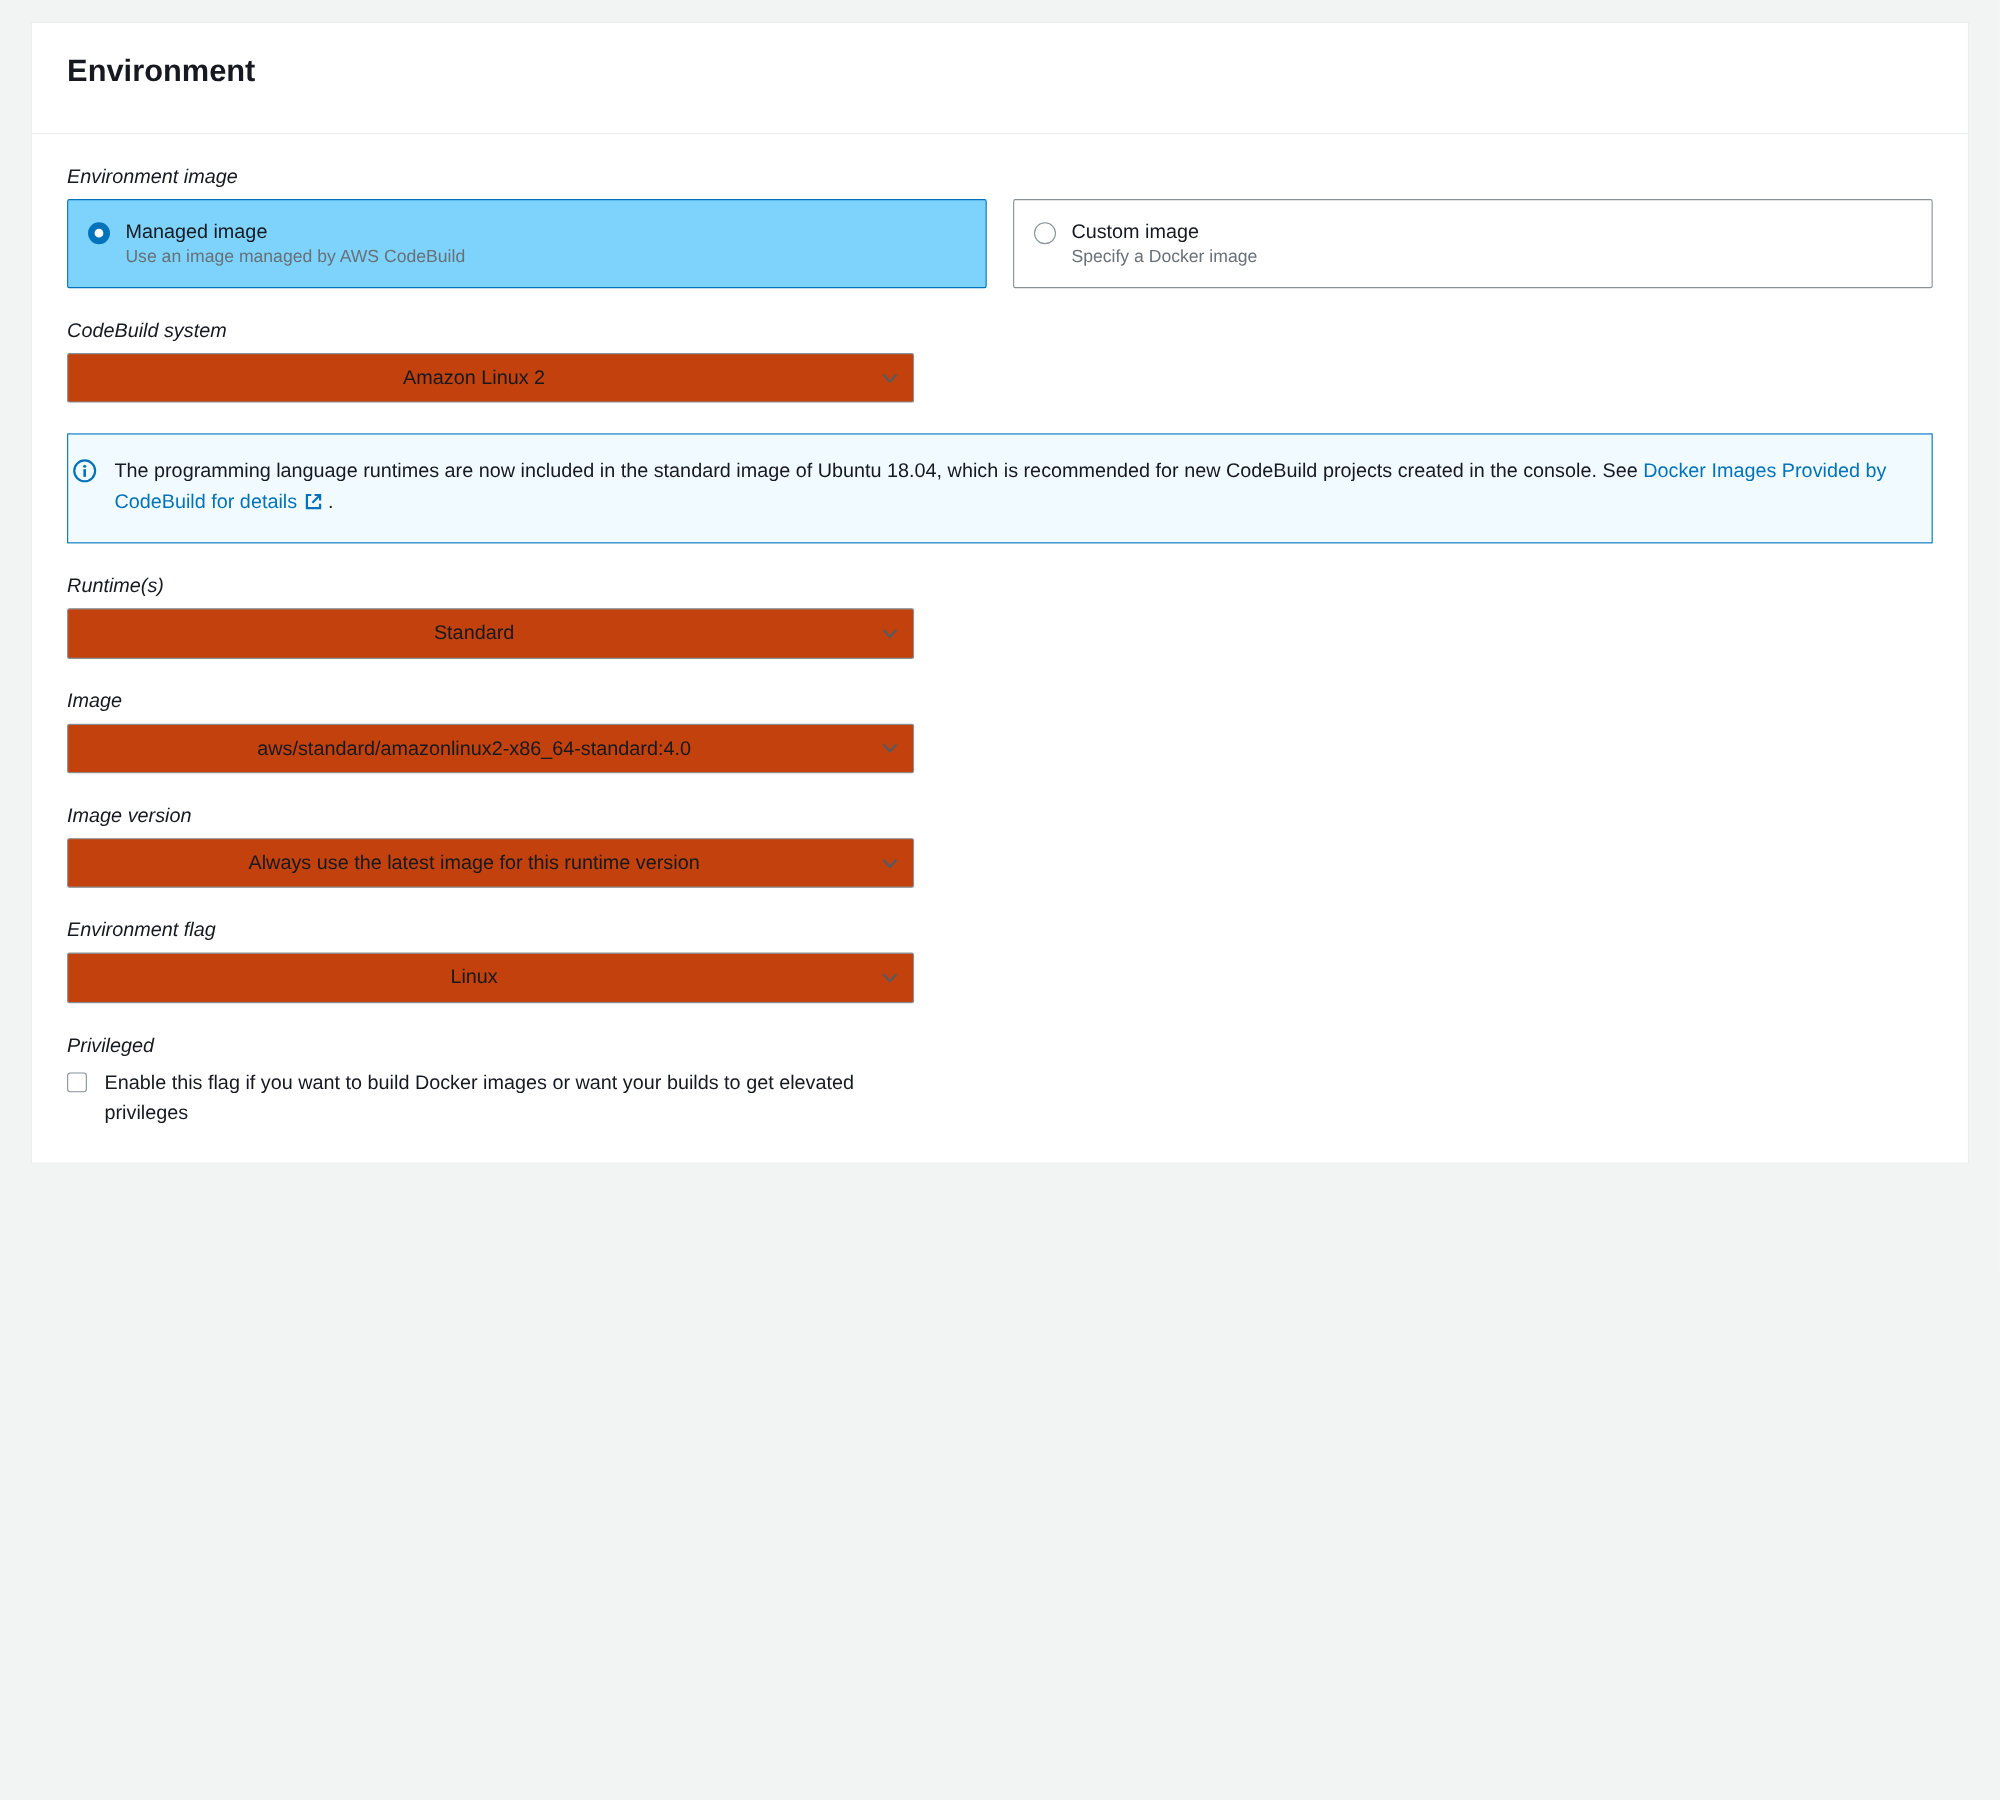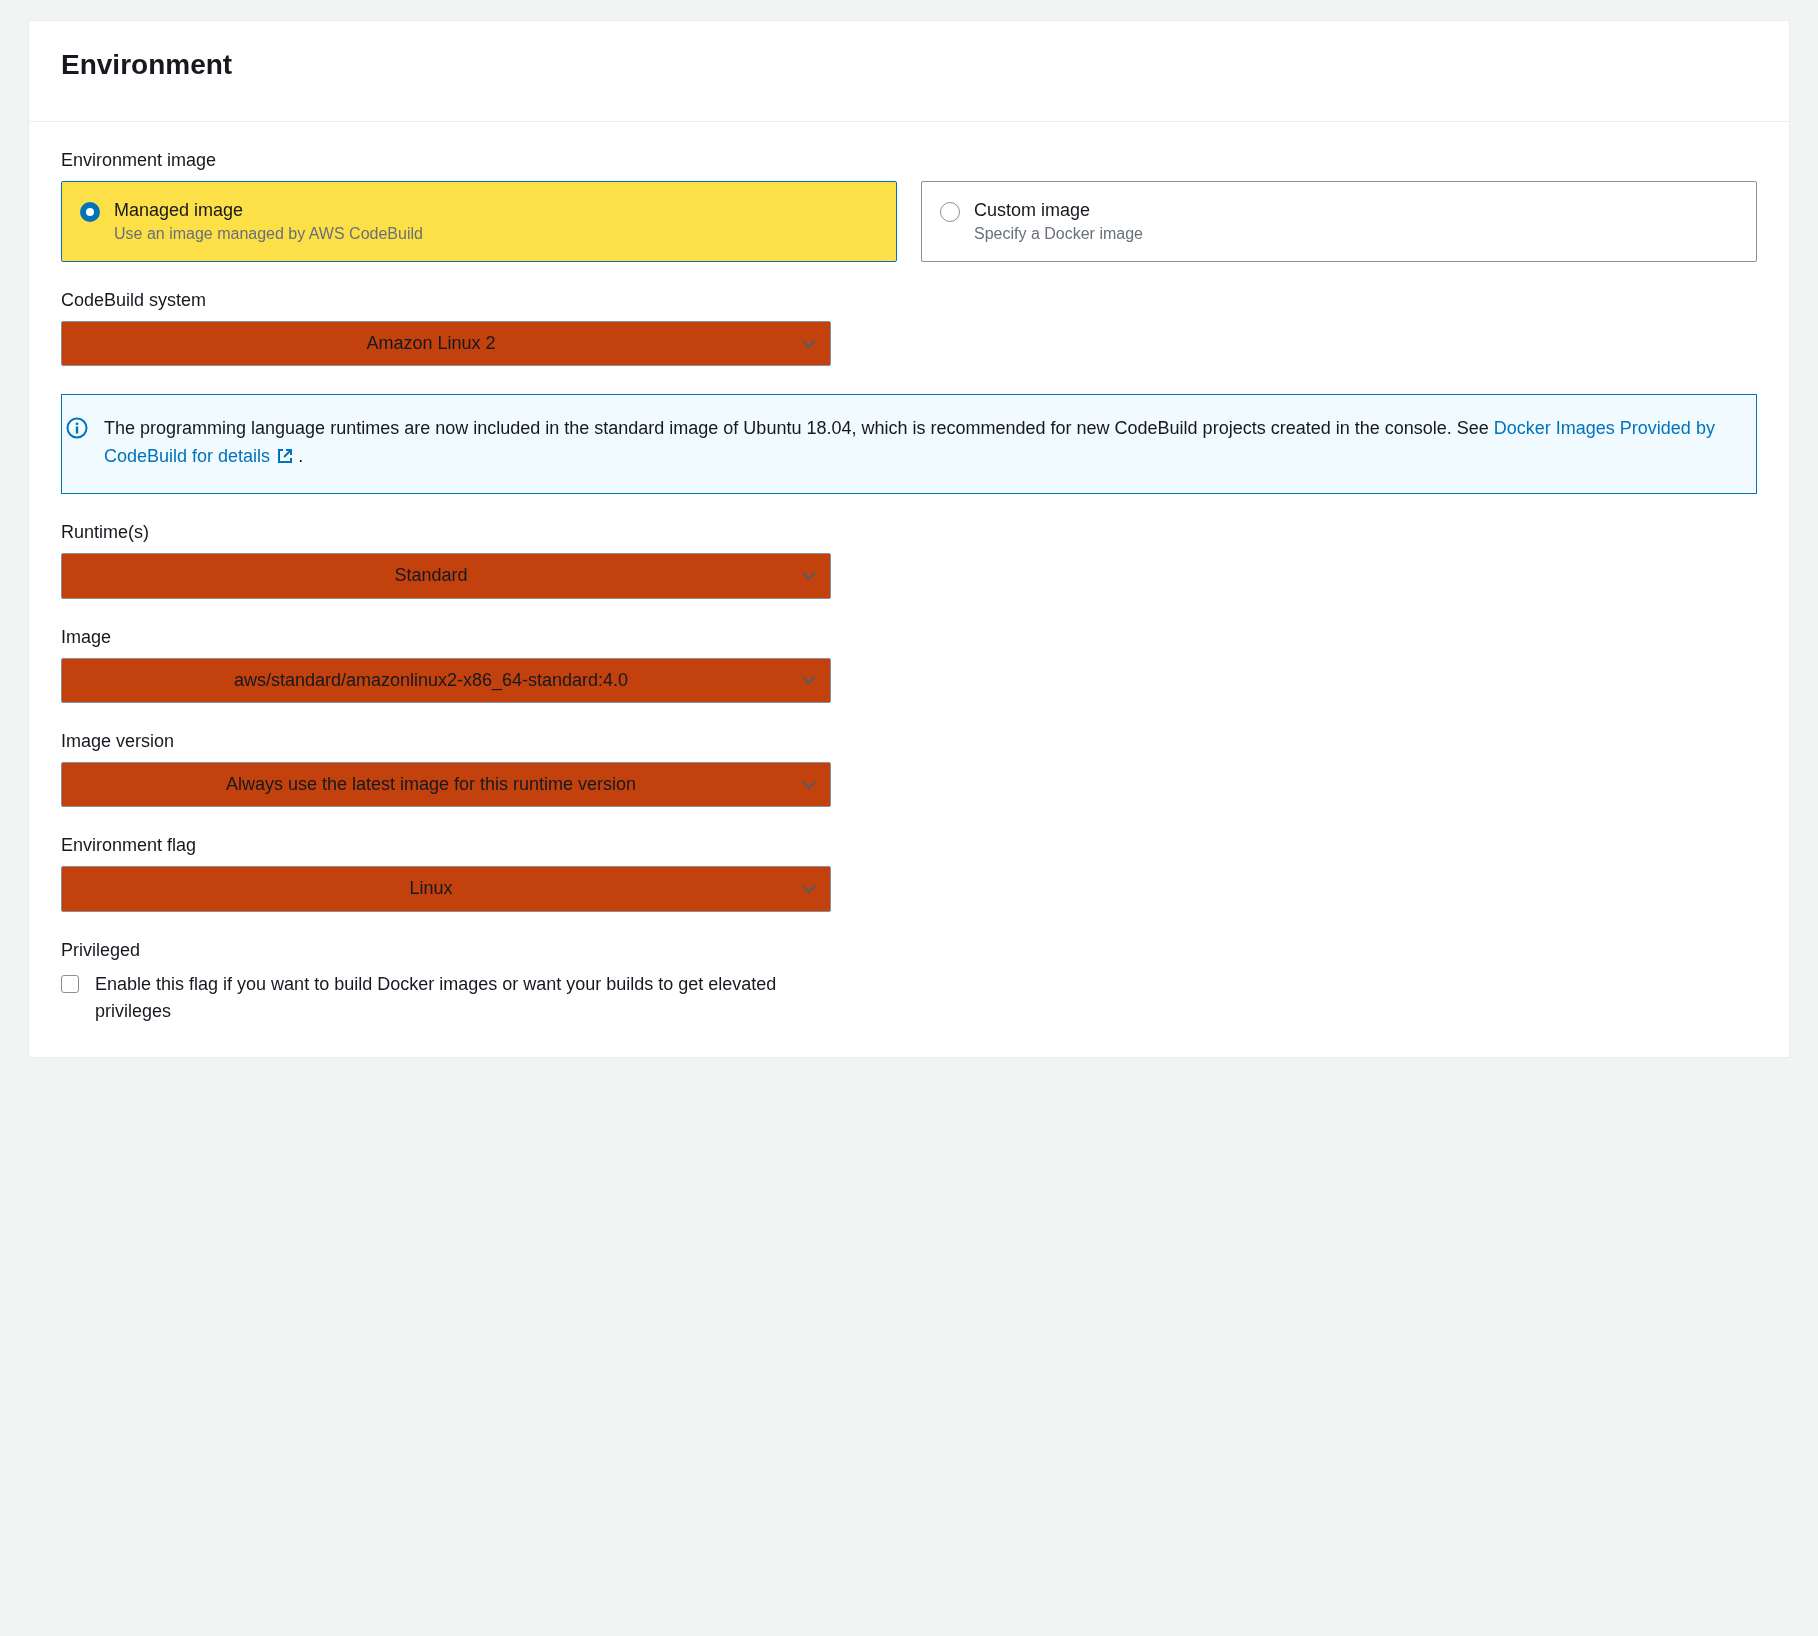--- a/index.html
+++ b/index.html
@@ -24,40 +24,41 @@
     font-weight: 700;
     color: #16191f;
   }
   .panel-body {
     padding: 28px 32px 32px 32px;
   }
   .field-label {
     font-size: 18px;
     color: #16191f;
     margin-bottom: 10px;
+    font-style: italic;
   }
   .tile-row {
     display: flex;
     gap: 24px;
     margin-bottom: 28px;
   }
   .tile {
     flex: 1;
     border: 1px solid #879196;
     background: #ffffff;
     padding: 18px 18px 18px 18px;
     display: flex;
     align-items: flex-start;
     gap: 14px;
     cursor: pointer;
     border-radius: 2px;
   }
   .tile.selected {
     border: 1px solid #0073bb;
-    background: #fde047;
+    background: #7dd3fc;
   }
   .radio {
     width: 20px;
     height: 20px;
     border-radius: 50%;
     border: 1.5px solid #879196;
     flex-shrink: 0;
     margin-top: 2px;
     position: relative;
     background: #fff;

